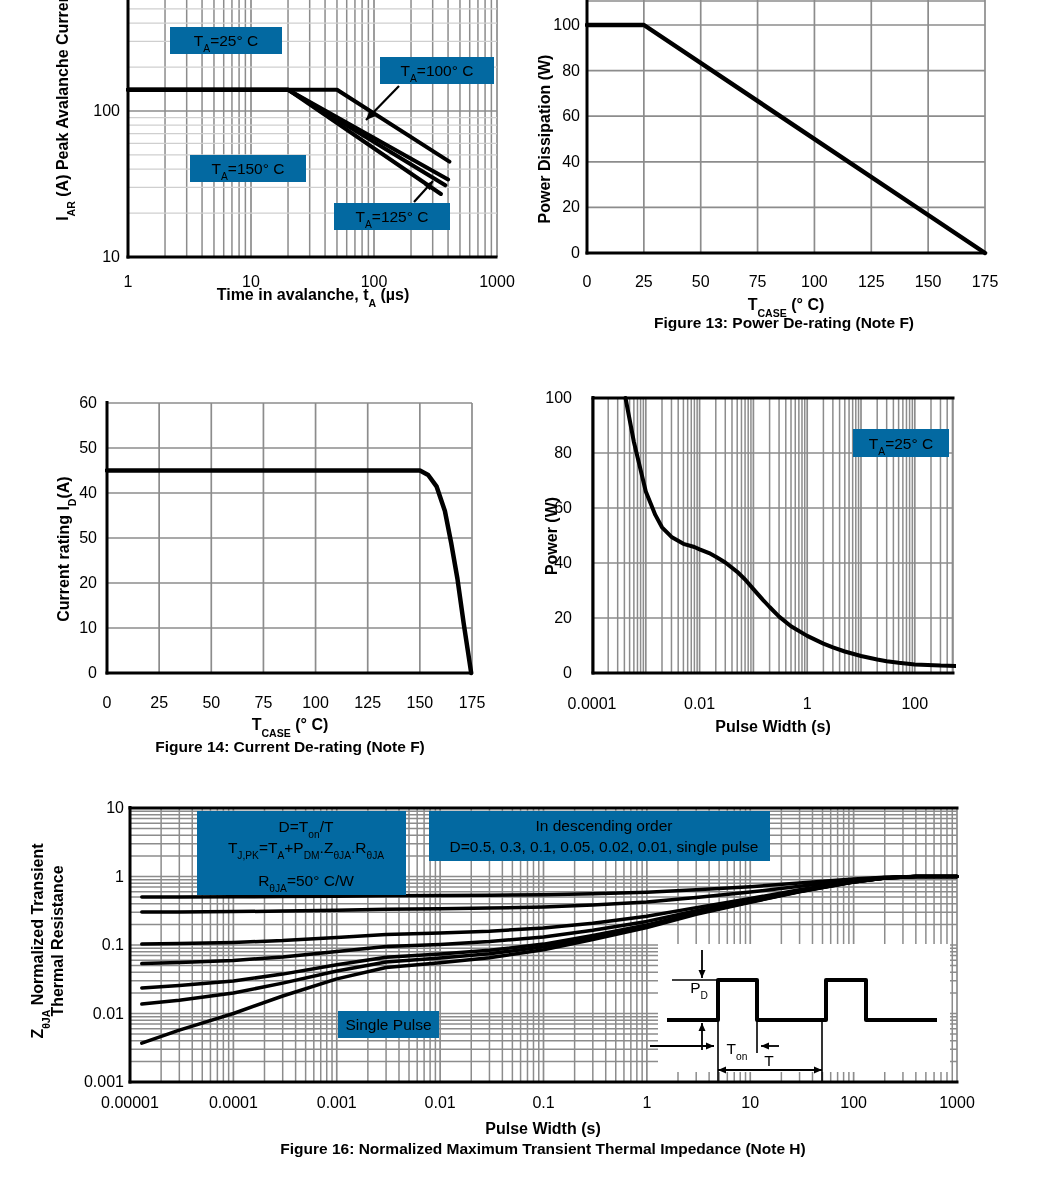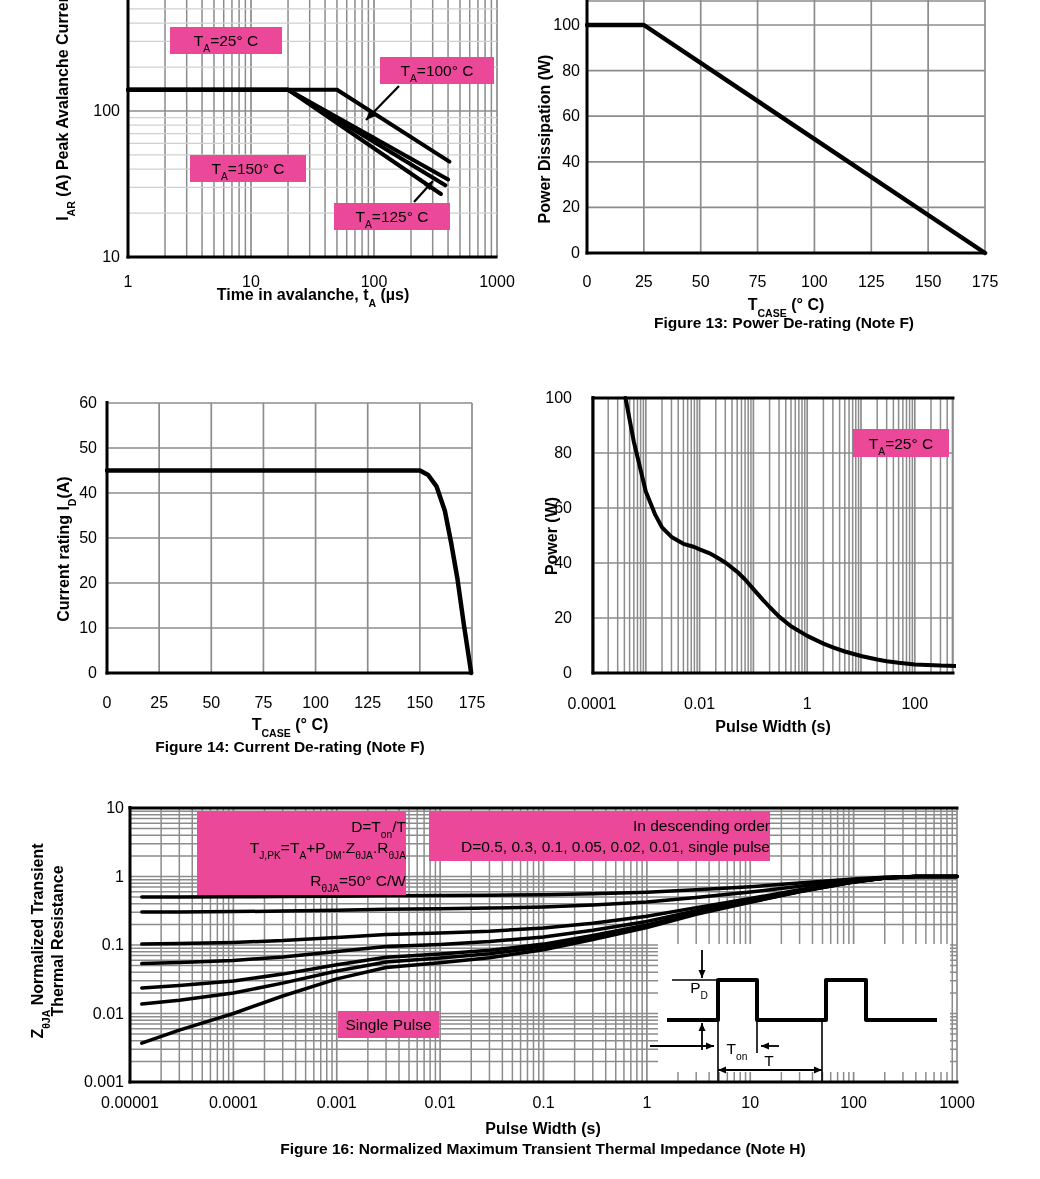--- a/index.html
+++ b/index.html
@@ -6,23 +6,23 @@
   #page{position:relative;width:1040px;height:1179px;background:#fff;overflow:hidden;
         font-family:"Liberation Sans",sans-serif;color:#000;}
   #plots{position:absolute;left:0;top:0;}
   .xlab{position:absolute;font-weight:bold;font-size:16px;white-space:nowrap;transform:translateX(-50%);}
   .cap{position:absolute;font-weight:bold;font-size:15.5px;text-align:center;white-space:nowrap;transform:translateX(-50%);line-height:17.5px;}
   .ylab{position:absolute;font-weight:bold;font-size:16px;white-space:nowrap;text-align:center;line-height:20px;
         transform:translate(-50%,-50%) rotate(-90deg);}
   .tick{position:absolute;font-size:16px;line-height:19px;}
   .xtick{transform:translateX(-50%);white-space:nowrap;}
   .ytick{text-align:right;width:70px;white-space:nowrap;}
-  .ann{position:absolute;background:#ec4899;font-size:15.5px;line-height:21px;display:flex;flex-direction:column;justify-content:center;}
+  .ann{position:absolute;background:#0369a1;font-size:15.5px;line-height:21px;display:flex;flex-direction:column;justify-content:center;}
   .ann.c{align-items:center;}
-  .ann.l{align-items:flex-end;padding-left:9px;}
+  .ann.l{align-items:center;padding-left:9px;}
   .inslab{position:absolute;font-size:15.5px;white-space:nowrap;transform:translate(-50%,-50%);}
   sub{font-size:0.66em;line-height:0;position:relative;bottom:-0.22em;}
 </style>
 </head>
 <body>
 
 <div id="page">
   <svg id="plots" width="1040" height="1179">
       <clipPath id="clip_fig12">
         <rect x="126" y="0" width="375" height="260"></rect>

